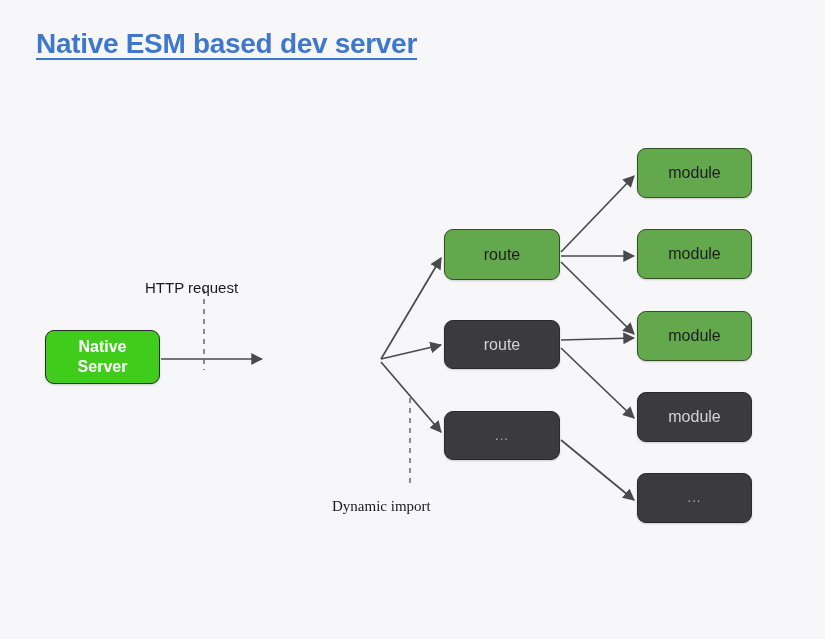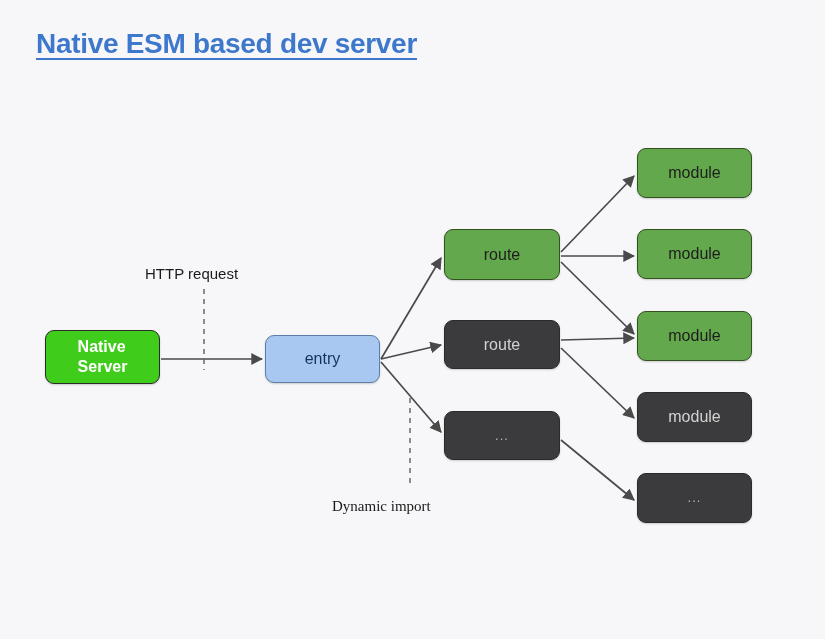--- a/index.html
+++ b/index.html
@@ -38,20 +38,21 @@
     top: 0;
     width: 825px;
     height: 639px;
   }
   .node {
     position: absolute;
     box-sizing: border-box;
     display: flex;
     align-items: center;
     justify-content: center;
+    text-align: center;
     border-radius: 9px;
     font-size: 16px;
     line-height: 1.22;
     z-index: 3;
     box-shadow: 0 1px 2px rgba(0,0,0,0.18);
   }
   .node.green-bright {
     background: #3fcc1a;
     border: 1px solid #2b2b2b;
     color: #ffffff;
@@ -118,23 +119,20 @@
     </g>
   </svg>
 
   <div class="node green-bright" style="left:45px; top:330px; width:115px; height:54px;">
     <span>
       <span>Native</span><br>
       <span>Server</span>
     </span>
   </div>
 
-  <div class="node blue" style="left:265px; top:335px; width:115px; height:48px;">
-    <span>entry</span>
-  </div>
 
   <div class="node green" style="left:444px; top:229px; width:116px; height:51px;">
     <span>route</span>
   </div>
 
   <div class="node dark" style="left:444px; top:320px; width:116px; height:49px;">
     <span>route</span>
   </div>
 
   <div class="node dark ellipsis" style="left:444px; top:411px; width:116px; height:49px;">
@@ -154,17 +152,17 @@
   </div>
 
   <div class="node dark" style="left:637px; top:392px; width:115px; height:50px;">
     <span>module</span>
   </div>
 
   <div class="node dark ellipsis" style="left:637px; top:473px; width:115px; height:50px;">
     <span>...</span>
   </div>
 
-  <div class="annot" style="left:145px; top:265px;">HTTP request</div>
+  <div class="annot" style="left:145px; top:279px;">HTTP request</div>
 
   <div class="annot" style="left:332px; top:498px;font-family:Liberation Serif, serif;">Dynamic import</div>
 
 </div>
 
 </body></html>

